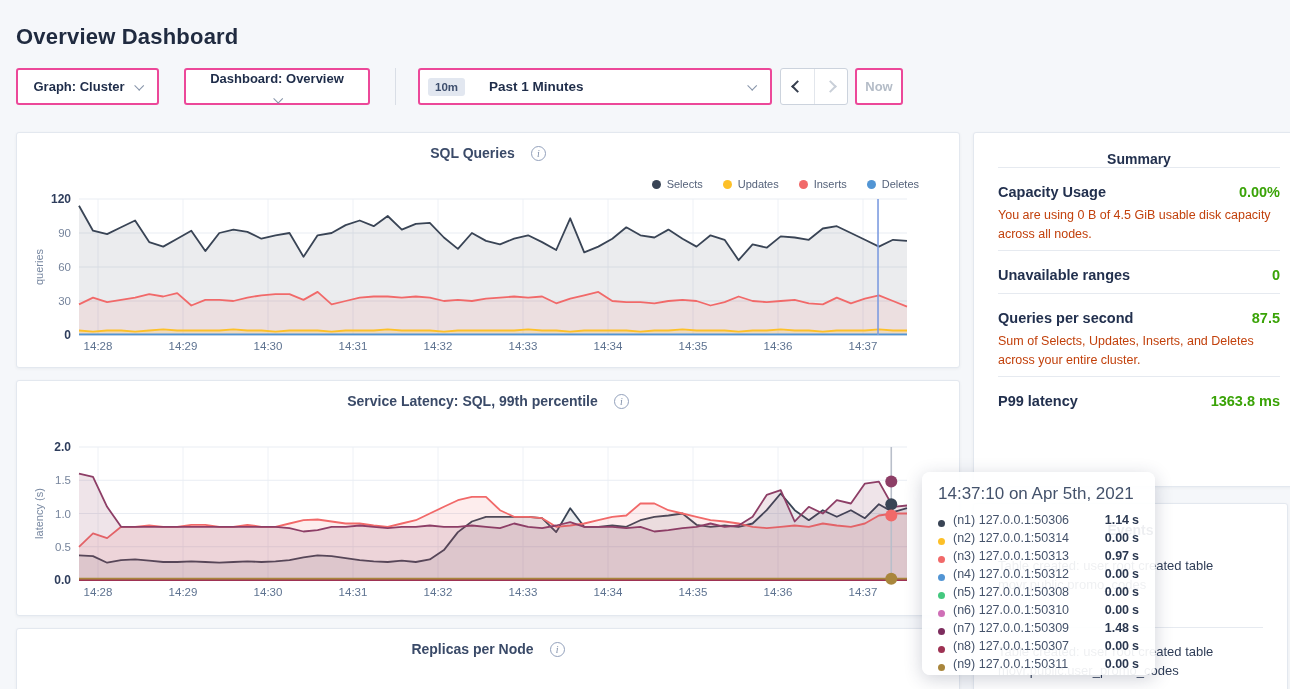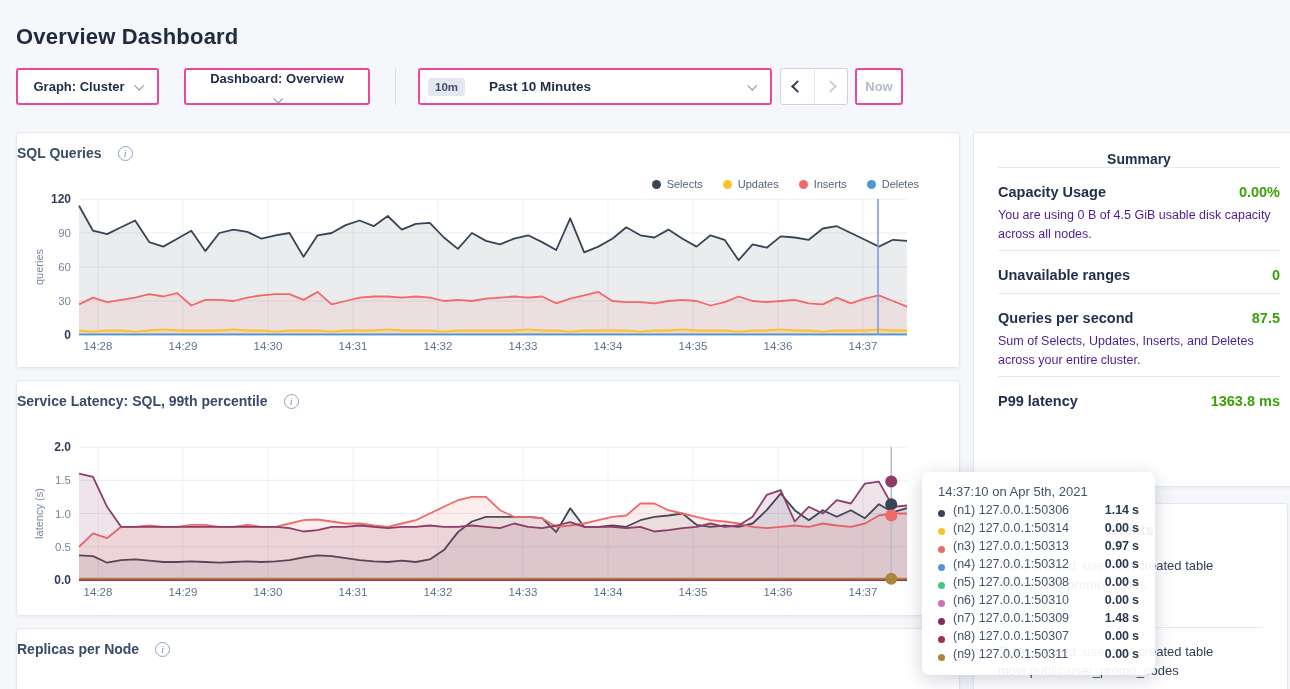--- a/index.html
+++ b/index.html
@@ -29,21 +29,21 @@
   .now-btn { left:855px; width:48px; color:#b4bcc7; font-size:13px; }
 
   
   .card { position:absolute; background:#fff; border:1px solid #e3e8ef; border-radius:3px; box-shadow:0 1px 3px rgba(50,60,90,.06); }
   .card-sql      { left:16px;  top:132px; width:944px; height:236px; }
   .card-latency  { left:16px;  top:380px; width:944px; height:236px; }
   .card-replicas { left:16px;  top:628px; width:944px; height:120px; }
   .card-summary  { left:973px; top:132px; width:332px; height:355px; }
   .card-events   { left:973px; top:503px; width:315px; height:220px; }
 
-  .ctitle { position:absolute; left:0; top:12px; width:100%; display:flex; align-items:center; justify-content:flex-start; gap:16px;
+  .ctitle { position:absolute; left:0; top:12px; width:100%; display:flex; align-items:center; justify-content:center; gap:16px;
     font-size:14px; font-weight:700; color:#3a4a68; }
   .info-icon { width:15px; height:15px; border:1px solid #93a1bc; border-radius:50%; color:#7f8ea9;
     display:inline-flex; align-items:center; justify-content:center; font-size:10px; font-weight:400;
     font-family:"Liberation Serif", serif; font-style:italic; cursor:pointer; }
   .info-icon::after { content:"i"; }
 
   .legend { position:absolute; top:45px; right:40px; display:flex; gap:20px; }
   .leg-item { display:flex; align-items:center; gap:6px; font-size:11px; color:#55627a; cursor:pointer; }
   .leg-dot { width:9px; height:9px; border-radius:50%; }
 
@@ -54,39 +54,39 @@
   .ytickb { font-size:12px; fill:#2e3d5c; font-weight:700; text-anchor:end; }
   .unit  { font-size:11px; fill:#7787a0; text-anchor:middle; }
 
   
   .sum-title { margin-top:18px; text-align:center; font-size:14px; font-weight:700; color:#22304e; }
   .sum-body { padding:0 24px; }
   .sum-row { display:flex; align-items:baseline; justify-content:space-between; }
   .sum-label { font-size:14.5px; font-weight:700; color:#22304e; }
   .sum-link { font-size:13.5px; font-weight:700; color:#2962ff; margin-left:10px; cursor:pointer; }
   .sum-value { font-size:14.5px; font-weight:700; color:#3aa307; }
-  .sum-desc { margin-top:6px; font-size:12.5px; color:#4c1d95; line-height:19px; }
+  .sum-desc { margin-top:6px; font-size:12.5px; color:#c2410c; line-height:19px; }
   .sum-div { border:none; border-top:1px solid #e6eaf0; margin:0; }
   .r1 { padding-top:32px; padding-bottom:20px; }
   .r2 { padding-top:16px; padding-bottom:6px; }
   .r3 { padding-top:16px; padding-bottom:10px; }
   .r4 { padding-top:16px; padding-bottom:6px; }
   .r5 { padding-top:16px; padding-bottom:13px; }
 
   
   .ev-title { margin-top:18px; text-align:center; font-size:14px; font-weight:700; color:#22304e; }
   .ev-item { margin:18px 24px 0; font-size:13px; color:#2f3d57; line-height:19px; }
   .ev-item.first { margin-bottom:33px; }
   .ev-div { border:none; border-top:1px solid #e6eaf0; margin:0 24px; }
   .ev-item.second { margin-top:14px; }
 
   
   .tooltip { position:absolute; left:922px; top:472px; width:233px; height:203px; background:rgba(255,255,255,.92);
     border-radius:8px; box-shadow:0 4px 18px rgba(40,50,80,.22); z-index:20; padding:12px 16px; }
-  .tt-header { font-size:13px; color:#44526b; }
+  .tt-header { font-size:17px; color:#44526b; margin-bottom:5px; }
   .tt-row { display:flex; align-items:flex-end; height:18px; font-size:12.5px; color:#45536b; }
   .tt-dot { width:7px; height:7px; border-radius:50%; margin-right:8px; flex:none; }
   .tt-label { flex:1; white-space:nowrap; }
   .tt-val { font-weight:700; color:#2b3850; }
   .tt-unit { font-weight:700; color:#2b3850; margin-left:3px; }
 </style>
 </head>
 <body>
 
 <div class="page">
@@ -97,21 +97,21 @@
     <span>Graph: Cluster</span>
     <i class="chev down"></i>
   </div>
   <div class="toolbar-btn dd-dash">
     <span>Dashboard: Overview</span>
     <i class="chev down"></i>
   </div>
   <div class="vsep"></div>
   <div class="toolbar-btn timesel">
     <span class="chip">10m</span>
-    <span class="tlabel">Past 10 Minutes</span>
+    <span class="tlabel">Past 1 Minutes</span>
     <i class="chev down"></i>
   </div>
   <div class="navgroup">
     <div class="navbtn">
         <i class="chev left"></i>
       </div>
     <div class="navbtn">
         <i class="chev right"></i>
       </div>
   </div>

